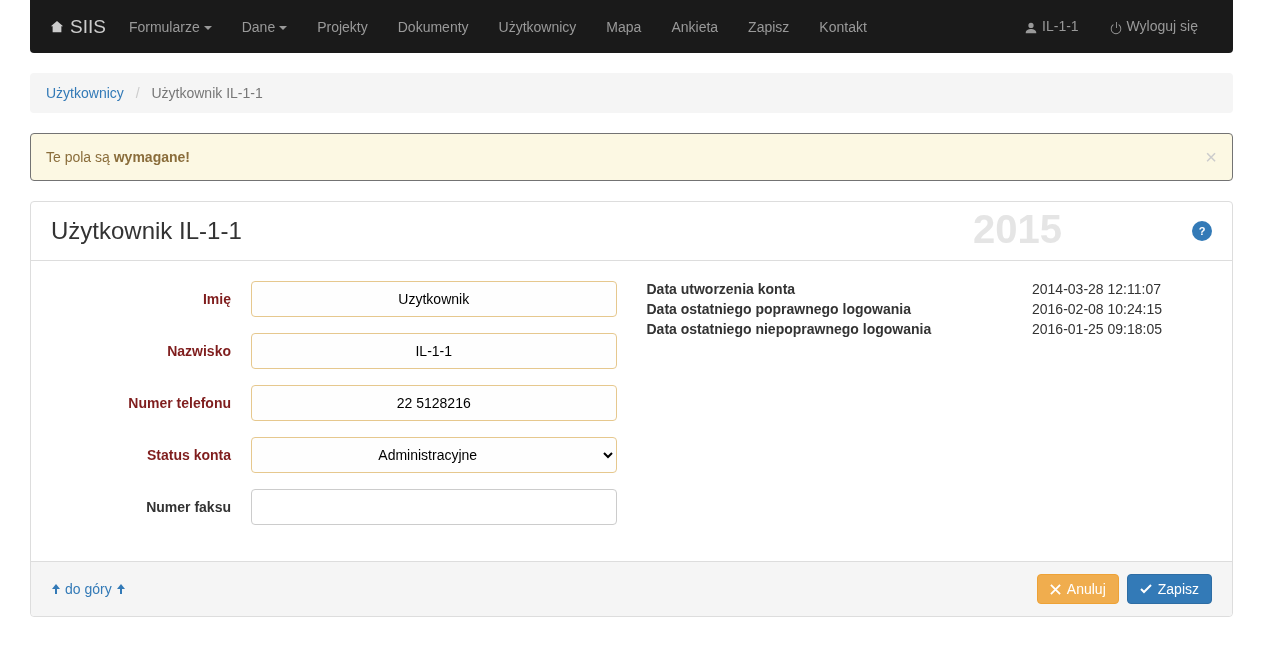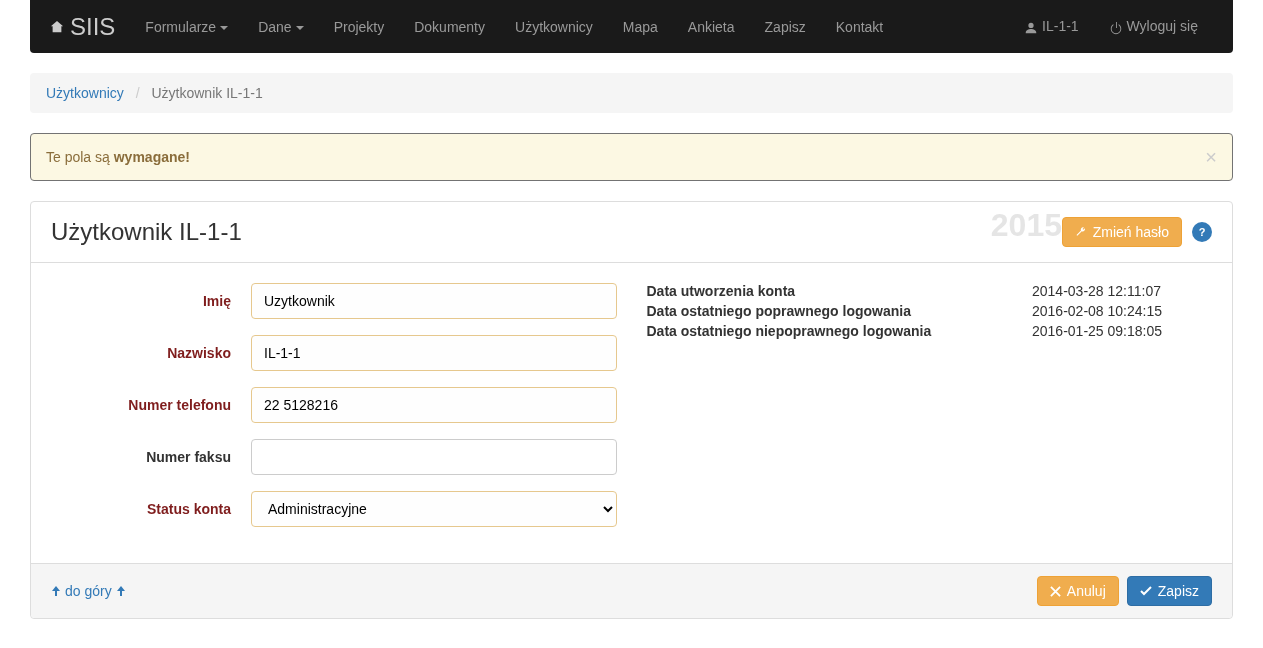--- a/index.html
+++ b/index.html
@@ -1,19 +1,19 @@
 <!DOCTYPE html>
 <html><head>
   <meta charset="utf-8">
   <style>
     * { box-sizing: border-box; margin: 0; padding: 0; }
     body { font-family: "Helvetica Neue", Helvetica, Arial, sans-serif; font-size: 14px; background: #fff; color: #333; }
     
     .navbar { background: #1a1a1a; height: 53px; display: flex; align-items: center; padding: 0 20px; margin: 0 30px; border-radius: 0 0 4px 4px; }
-    .navbar-brand { color: #ccc; font-size: 24px; display: flex; align-items: center; gap: 6px; margin-right: 15px; cursor: pointer; }
+    .navbar-brand { color: #ccc; font-size: 19px; display: flex; align-items: center; gap: 6px; margin-right: 8px; cursor: pointer; }
     .navbar-nav { display: flex; list-style: none; flex: 1; }
     .navbar-nav li { padding: 0 15px; }
     .navbar-nav a { color: #999; text-decoration: none; cursor: pointer; }
     .navbar-right { display: flex; list-style: none; }
     .navbar-right li { padding: 0 15px; display: flex; align-items: center; gap: 6px; }
     .navbar-right a { color: #999; text-decoration: none; cursor: pointer; }
     .caret { display: inline-block; width: 0; height: 0; margin-left: 4px; vertical-align: middle; border-top: 4px solid; border-right: 4px solid transparent; border-left: 4px solid transparent; }
     
     .container { padding: 20px 30px; }
     
@@ -21,38 +21,38 @@
     .breadcrumb a { color: #337ab7; text-decoration: none; cursor: pointer; }
     .breadcrumb .sep { color: #ccc; margin: 0 8px; }
     .breadcrumb .current { color: #777; }
     
     .alert { background: #fcf8e3; border: 1px solid #737373; color: #8a6d3b; padding: 15px 35px 15px 15px; border-radius: 4px; margin-bottom: 20px; position: relative; }
     .alert .close { position: absolute; right: 15px; top: 12px; color: #ccc; font-size: 20px; cursor: pointer; background: none; border: none; }
     
     .panel { border: 1px solid #ddd; border-radius: 4px; }
     .panel-heading { padding: 15px 20px; border-bottom: 1px solid #ddd; display: flex; align-items: center; justify-content: space-between; position: relative; }
     .panel-heading h2 { font-size: 24px; font-weight: 500; color: #333; margin: 0; }
-    .year-bg { font-size: 32px; font-weight: bold; color: #e5e5e5; position: absolute; right: 170px; top: 5px; }
+    .year-bg { font-size: 40px; font-weight: bold; color: #e5e5e5; position: absolute; right: 170px; top: 5px; }
     .panel-actions { display: flex; align-items: center; gap: 10px; z-index: 1; }
     
     .btn { display: inline-flex; align-items: center; gap: 6px; padding: 6px 12px; border-radius: 4px; border: 1px solid transparent; cursor: pointer; font-size: 14px; text-decoration: none; }
     .btn-warning { background: #f0ad4e; border-color: #eea236; color: #fff; }
     .btn-primary { background: #337ab7; border-color: #2e6da4; color: #fff; }
     
     .help-icon { background: #337ab7; color: #fff; width: 20px; height: 20px; border-radius: 50%; display: inline-flex; align-items: center; justify-content: center; font-size: 11px; font-weight: bold; cursor: pointer; }
     
     .panel-body { padding: 20px; display: flex; gap: 30px; }
     .form-col { flex: 1; }
     .info-col { flex: 1; }
     
     .form-group { display: flex; align-items: center; margin-bottom: 16px; }
     .form-group label { width: 200px; text-align: right; padding-right: 20px; font-weight: bold; color: #333; }
     .form-group label.required { color: #7f1d1d; }
     .form-group .control { flex: 1; }
-    .form-control { width: 100%; padding: 8px 12px; border: 1px solid #ccc; border-radius: 4px; font-size: 14px; height: 36px; }
+    .form-control { width: 100%; padding: 8px 12px; border: 1px solid #ccc; border-radius: 4px; font-size: 14px; height: 36px; text-align: center; }
     .form-control.warn { border-color: #e6c88e; background: #fefefe; }
     
     .input-group { display: flex; }
     .input-group .form-control { border-top-right-radius: 0; border-bottom-right-radius: 0; }
     .input-group-addon { padding: 8px 12px; background: #eee; border: 1px solid #ccc; border-left: none; border-radius: 0 4px 4px 0; display: flex; align-items: center; color: #b8860b; }
     .input-group-addon.warn { background: #fcf8e3; border-color: #e6c88e; }
     
     select.form-control { appearance: auto; }
     
     .info-row { display: flex; margin-bottom: 4px; }
@@ -119,26 +119,20 @@
     <button class="close">
       <span>×</span>
     </button>
   </div>
 
   <div class="panel">
     <div class="panel-heading">
       <h2>Użytkownik IL-1-1</h2>
       <span class="year-bg">2015</span>
       <div class="panel-actions">
-        <a class="btn btn-warning">
-          <svg width="12" height="12" viewBox="0 0 16 16" fill="#fff">
-              <path d="M13 3a3 3 0 01-4 4L3 13l-1-1 6-6a3 3 0 014-4l-2 2 1 1 2-2z"></path>
-            </svg>
-          <span>Zmień hasło</span>
-        </a>
         <span class="help-icon">?</span>
       </div>
     </div>
 
     <div class="panel-body">
       <div class="form-col">
 
         <div class="form-group">
           <label class="required">Imię</label>
           <div class="control">
@@ -151,36 +145,36 @@
           <div class="control">
             <input type="text" class="form-control warn" value="IL-1-1" style="">
           </div>
         </div>
 
 
         <div class="form-group">
           <label class="required">Numer telefonu</label>
           <div class="control">
             <input type="text" class="form-control warn" value="22 5128216" style="">
-          </div>
-        </div>
-
-        <div class="form-group">
-          <label>Numer faksu</label>
-          <div class="control">
-            <input type="text" class="form-control" value="" style="">
           </div>
         </div>
 
         <div class="form-group">
           <label class="required">Status konta</label>
           <div class="control">
             <select class="form-control warn">
               <option>Administracyjne</option>
             </select>
+          </div>
+        </div>
+
+        <div class="form-group">
+          <label>Numer faksu</label>
+          <div class="control">
+            <input type="text" class="form-control" value="" style="">
           </div>
         </div>
 
       </div>
 
       <div class="info-col">
         <div class="info-row">
           <div class="lbl">Data utworzenia konta</div>
           <div class="val">2014-03-28 12:11:07</div>
         </div>

